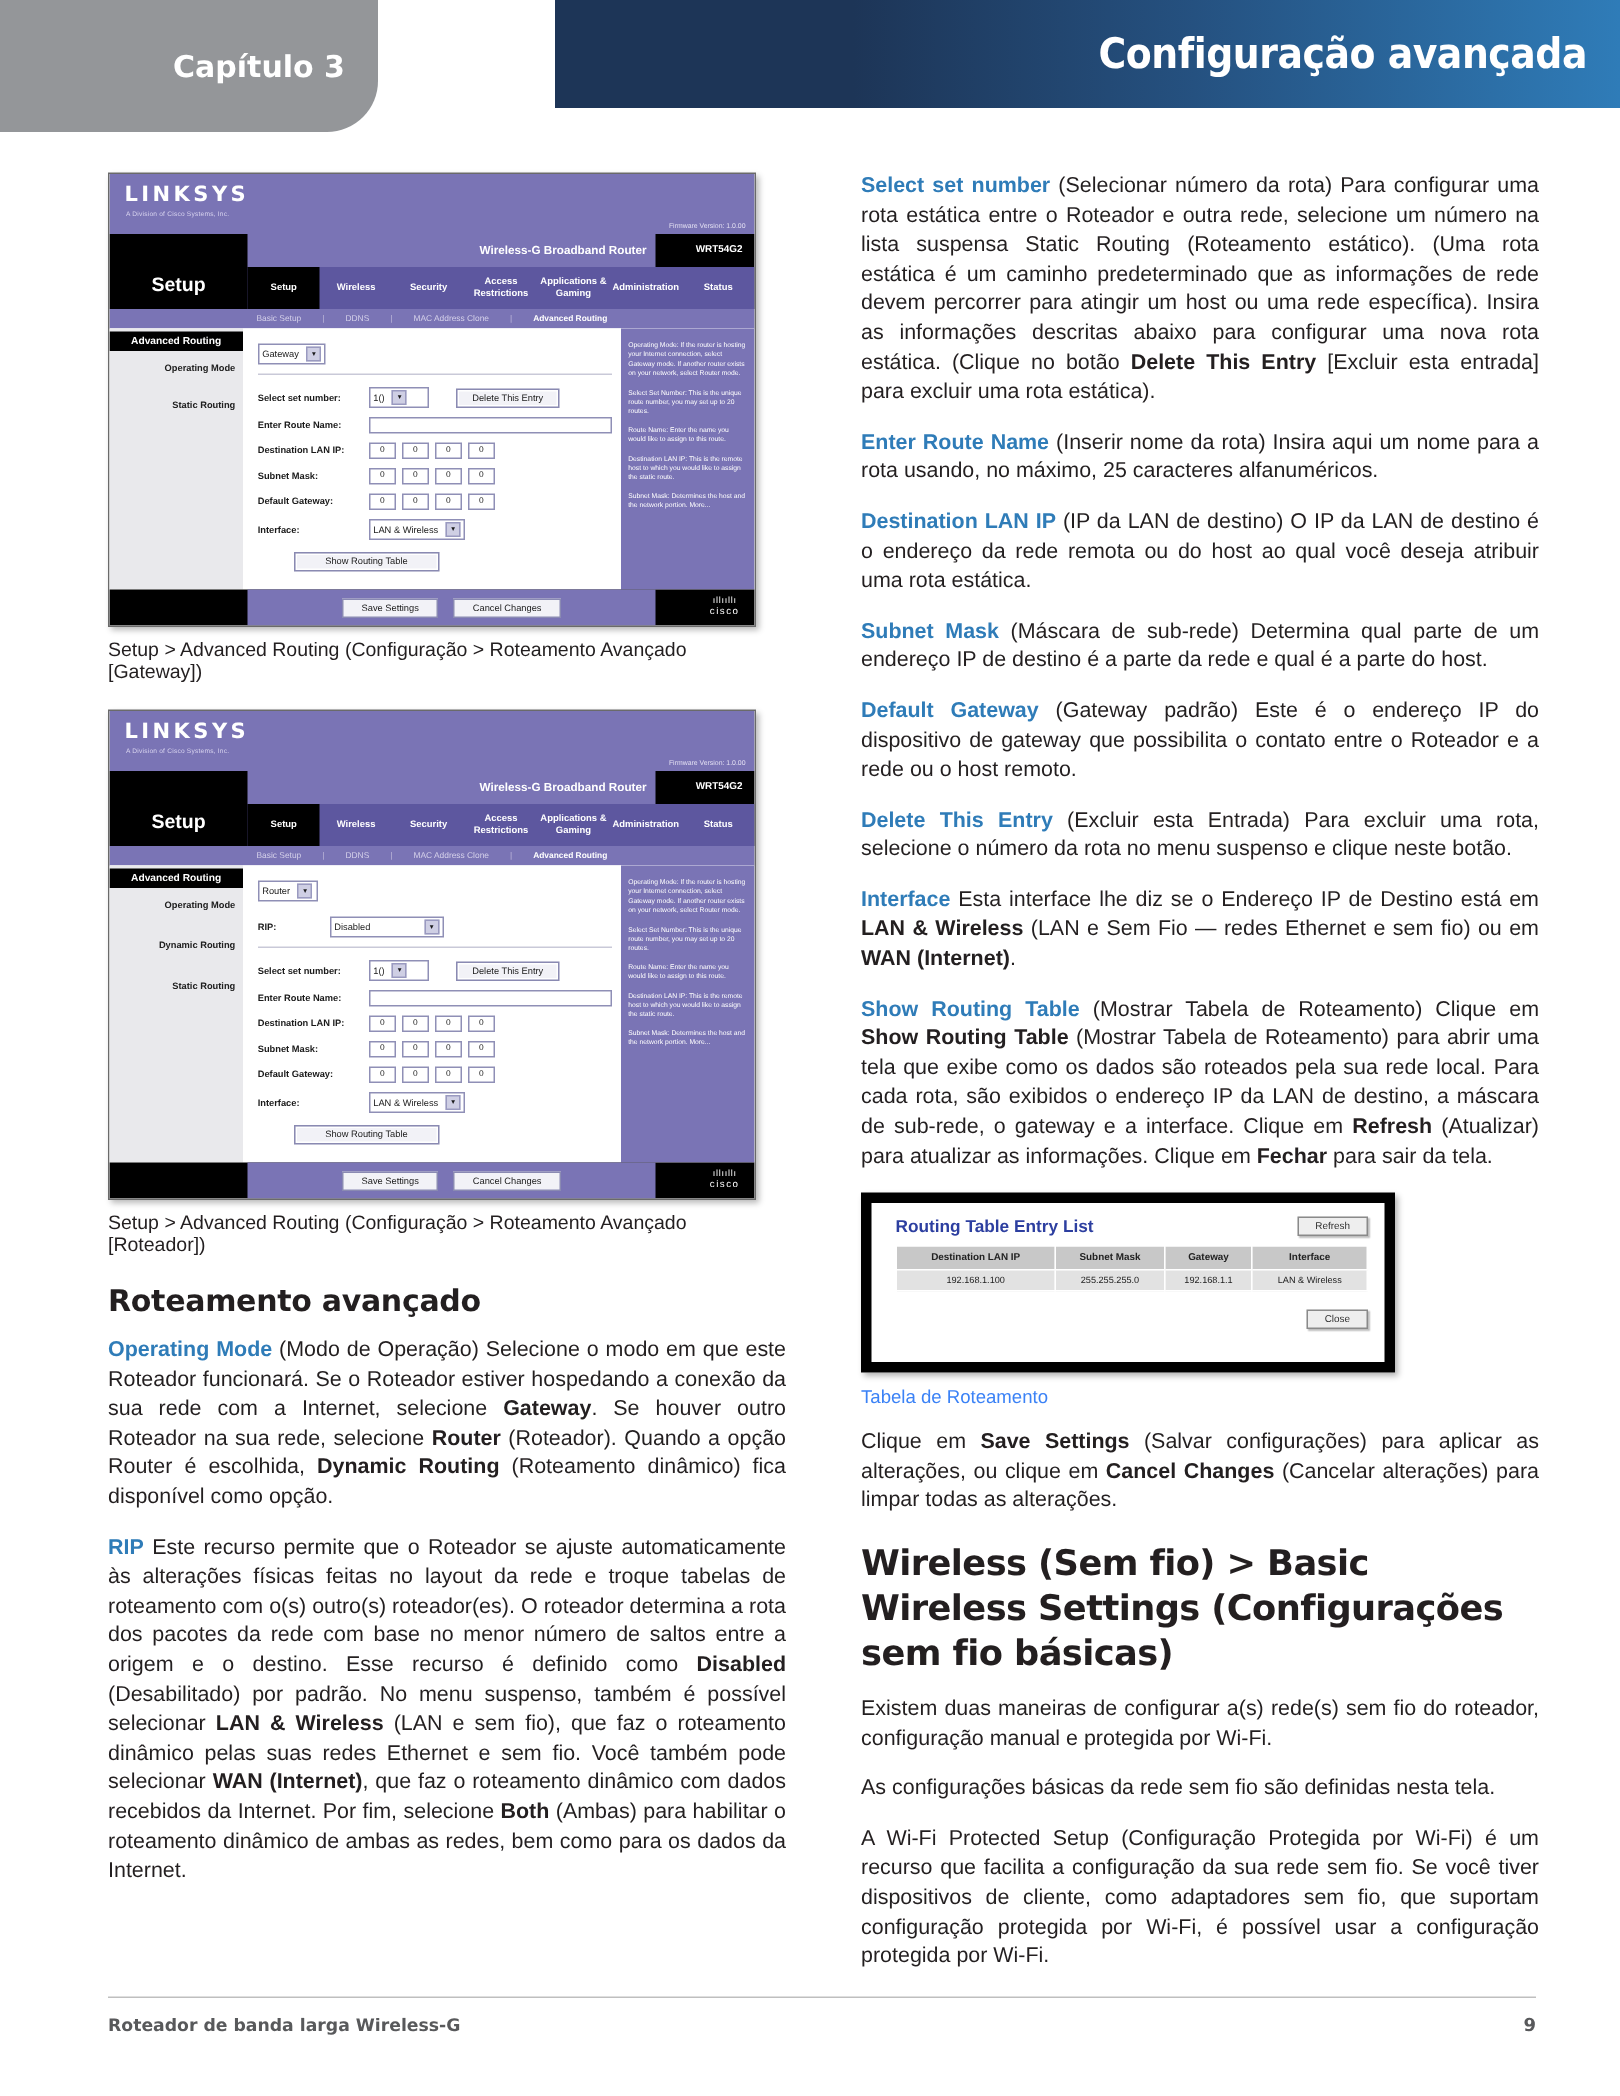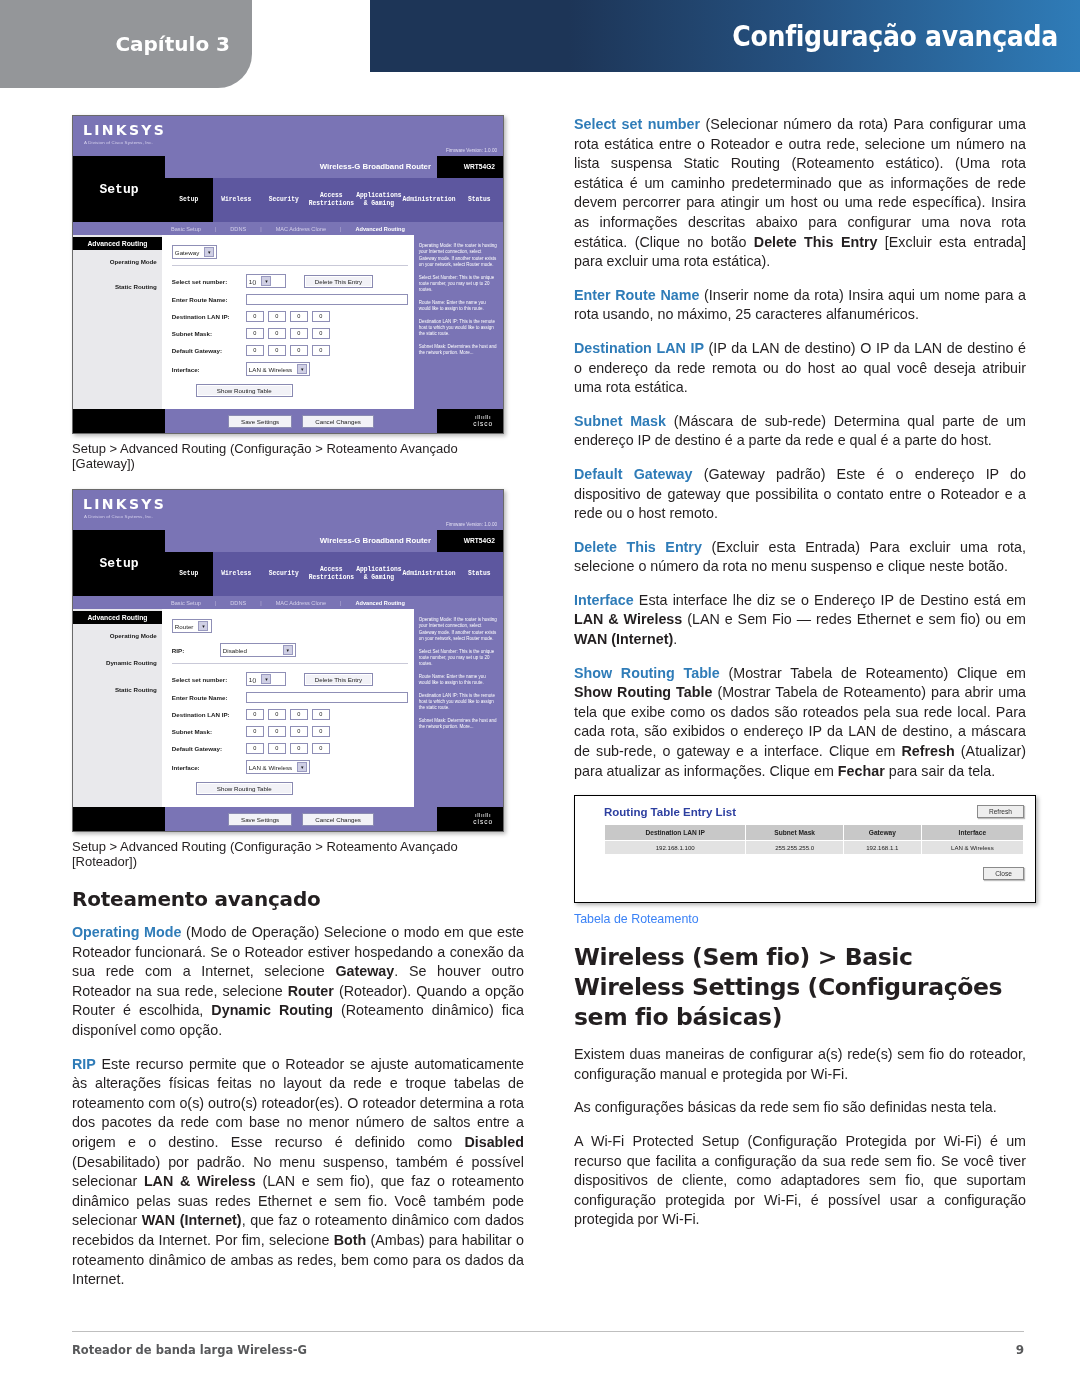--- a/index.html
+++ b/index.html
@@ -163,24 +163,23 @@
     font-weight: bold;
   }
   .shot-modelrow .model {
     position: absolute;
     right: 8px; top: 7px;
     color: #ffffff;
     font-size: 6.6px;
     font-weight: bold;
   }
   .shot-navrow {
-    height: 44px;
+    height: 28px;
     background: #000000;
     position: relative;
-    font-family: Liberation Mono, monospace;
   }
   .shot-navrow .setuptitle {
     position: absolute;
     left: 0; top: 4px;
     width: 92px;
     text-align: center;
     color: #ffffff;
     font-size: 13px;
     font-weight: bold;
   }
@@ -372,25 +371,25 @@
   .caption {
     font-family: "Liberation Sans", sans-serif;
     font-size: 13px;
     color: #231f20;
     margin: 7px 0 18px 0;
     width: 452px;
   }
 
   
   .rt-fig {
-    width: 462px;
-    border: 1px solid #000000;
+    width: 356px;
+    border: 7px solid #000000;
     background: #ffffff;
     box-shadow: 2px 2px 4px rgba(0,0,0,0.3);
-    padding: 9px 11px 22px 29px;
+    padding: 9px 11px 22px 16px;
     margin-top: 6px;
     box-sizing: border-box;
   }
   .rt-head {
     display: flex;
     align-items: center;
     justify-content: space-between;
     margin-bottom: 6px;
   }
   .rt-title {
@@ -759,20 +758,21 @@
         <td>LAN &amp; Wireless</td>
       </tr>
     </tbody>
       </table>
     <div class="rt-close">
       <span class="rt-btn">Close</span>
     </div>
   </div>
   <div class="rt-caption">Tabela de Roteamento</div>
 
+  <p class="para"><span>Clique em </span><span class="bold">Save Settings</span><span> (Salvar configurações) para aplicar as alterações, ou clique em </span><span class="bold">Cancel Changes</span><span> (Cancelar alterações) para limpar todas as alterações.</span></p>
 
   <h2 class="big-head">Wireless (Sem fio) &gt; Basic Wireless Settings (Configurações sem fio básicas)</h2>
 
   <p class="para">Existem duas maneiras de configurar a(s) rede(s) sem fio do roteador, configuração manual e protegida por Wi-Fi.</p>
   <p class="para">As configurações básicas da rede sem fio são definidas nesta tela.</p>
   <p class="para">A Wi-Fi Protected Setup (Configuração Protegida por Wi-Fi) é um recurso que facilita a configuração da sua rede sem fio. Se você tiver dispositivos de cliente, como adaptadores sem fio, que suportam configuração protegida por Wi-Fi, é possível usar a configuração protegida por Wi-Fi.</p>
 </div>
 
 <div class="page-footer">
   <div class="rule"></div>

